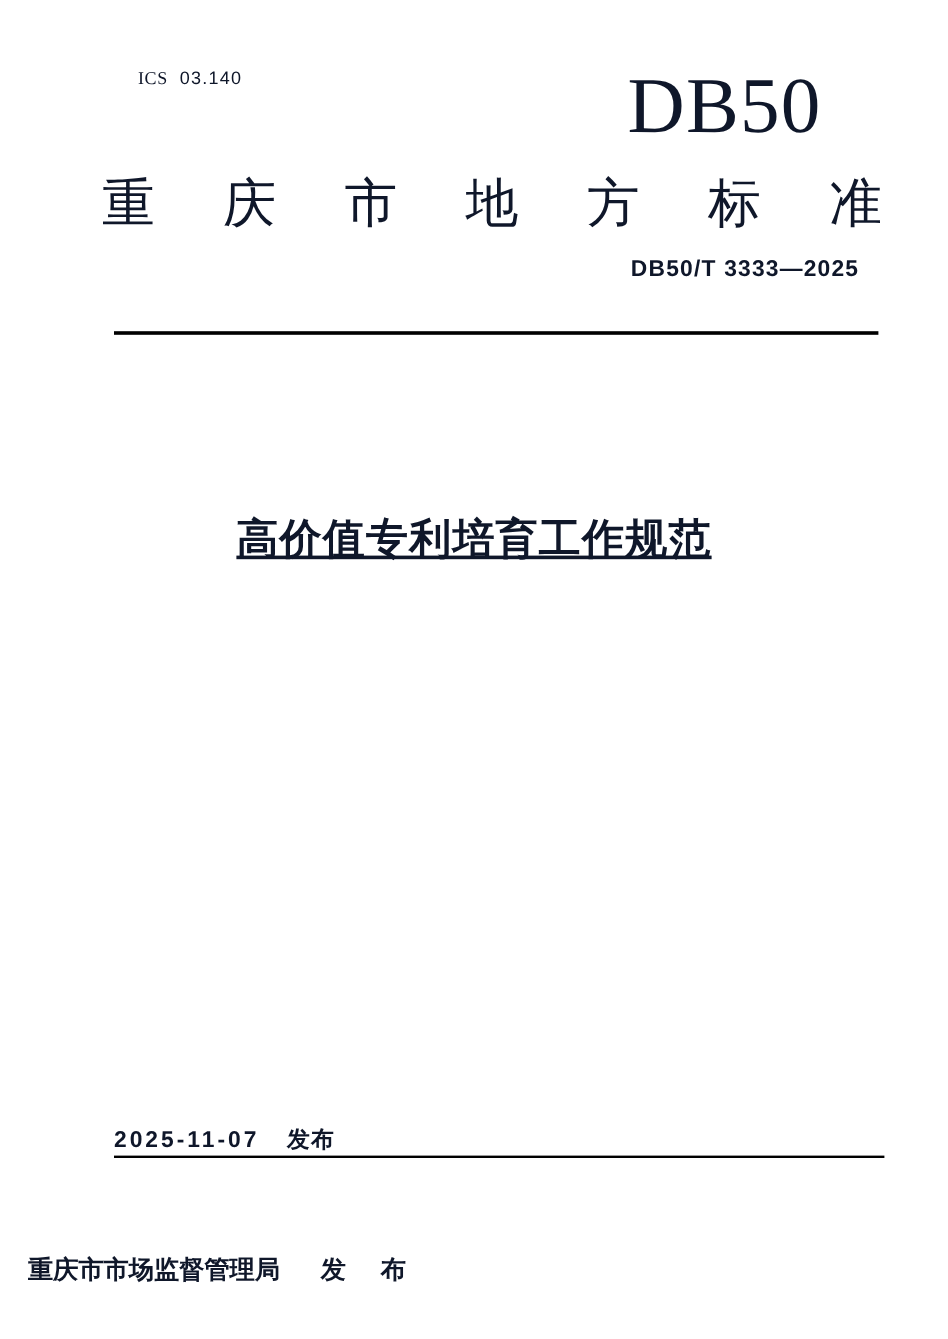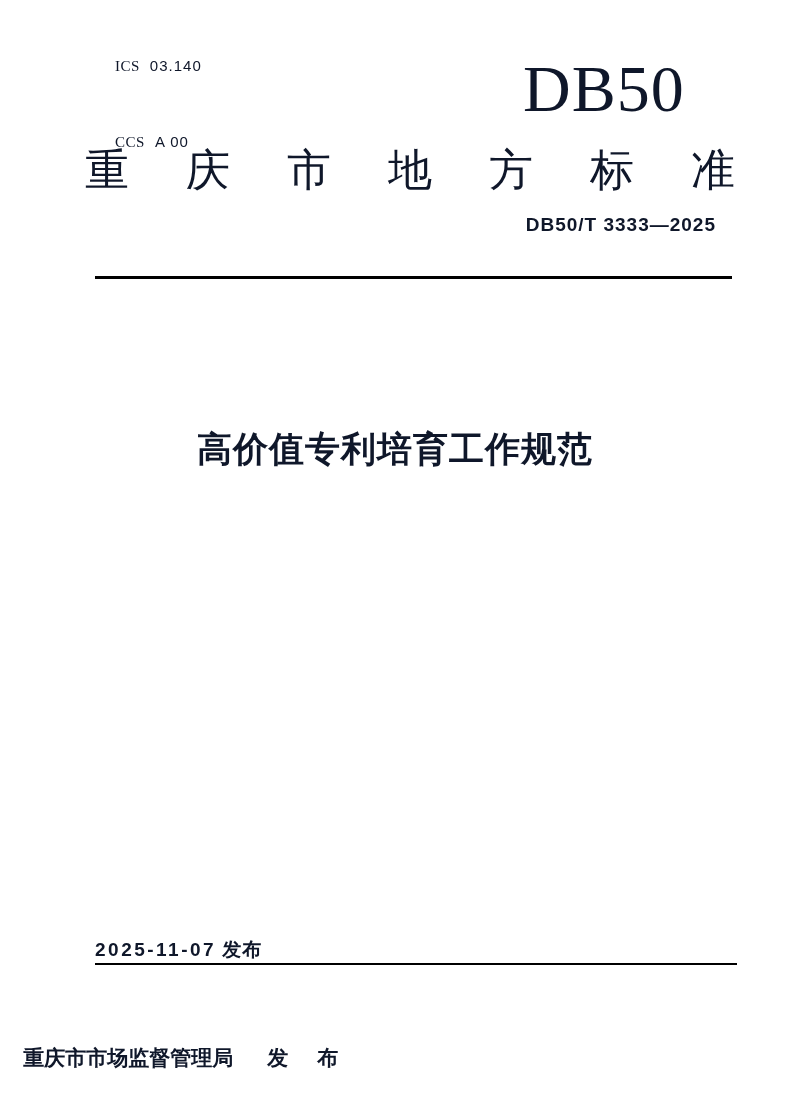--- a/index.html
+++ b/index.html
@@ -86,38 +86,39 @@
   
   .main-title {
     position: absolute;
     left: 0;
     top: 426px;
     width: 100%;
     text-align: center;
     font-size: 35px;
     font-weight: bold;
     letter-spacing: 1px;
+    text-decoration: underline;
   }
 
   
   .dates-row {
     position: absolute;
     left: 95px;
     top: 937px;
     width: 642px;
     display: flex;
     justify-content: space-between;
     font-size: 19px;
     font-weight: bold;
   }
   .date-value {
     letter-spacing: 2.5px;
   }
   .date-label {
-    margin-left: 6px;
+    margin-left: 23px;
     letter-spacing: 1px;
   }
 
   .rule-bottom {
     position: absolute;
     left: 95px;
     top: 963px;
     width: 642px;
     height: 2px;
     background: #000000;
@@ -141,23 +142,20 @@
 </style>
 </head>
 <body>
 
 <div class="page">
 
   <div class="code-block">
     <div class="code-row">
       <span class="code-label">ICS</span><span class="code-value">03.140</span>
     </div>
-    <div class="code-row">
-      <span class="code-label">CCS</span><span class="code-value">A 00</span>
-    </div>
   </div>
 
   <div class="logo">DB50</div>
 
   <div class="standard-name">
     <span>重</span>
     <span>庆</span>
     <span>市</span>
     <span>地</span>
     <span>方</span>

